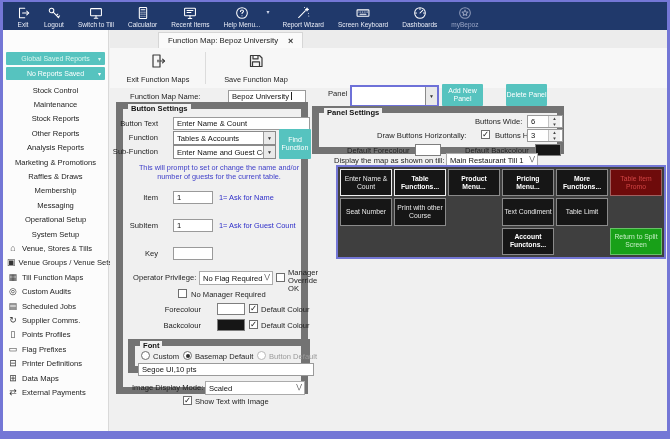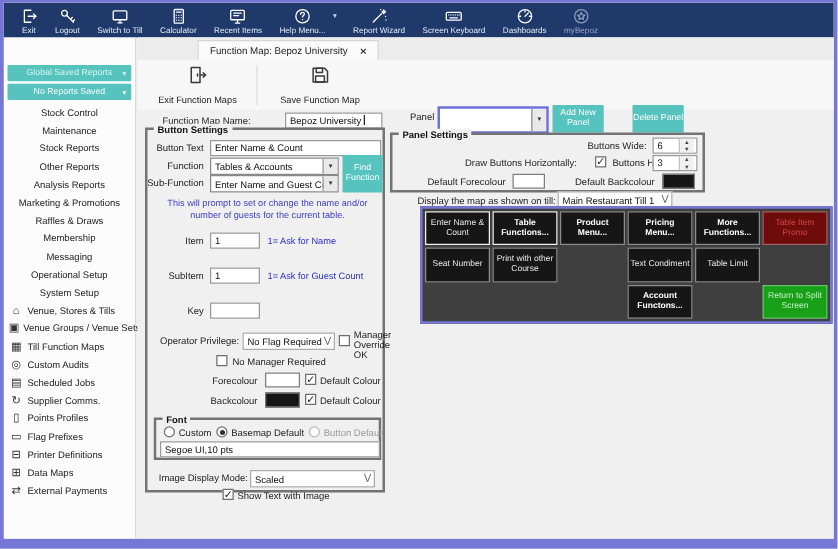--- a/index.html
+++ b/index.html
@@ -56,21 +56,21 @@
   .combo .dd { position:absolute; right:0; top:0; bottom:0; width:12px; background:#e9e9e9;
                border-left:1px solid #9a9a9a; color:#333; font-size:5px; display:flex;
                align-items:center; justify-content:center; }
   .mcombo { position:absolute; background:#fff; border:1px solid #ababab; height:14px; font-size:7.6px;
             color:#111; padding:1.5px 14px 0 3px; white-space:nowrap; overflow:hidden; }
   .mcombo .mdd { position:absolute; right:2px; top:1px; color:#555; font-size:7px; }
 
   .teal { background:#56c3bf; color:#fff; border:none; border-radius:1px; font-size:7px;
           display:flex; align-items:center; justify-content:center; text-align:center; line-height:8px; }
 
-  .gbox { position:absolute; border:2px solid #737373; }
+  .gbox { position:absolute; border:7px solid #737373; }
   .gbox .gtitle { position:absolute; top:-5px; left:5px; background:#f0f0f0; font-size:7.6px;
                   font-weight:bold; color:#111; padding:0 3px; }
 
   .cb { position:absolute; width:9px; height:9px; border:1px solid #6e6e6e; background:#fff; }
   .cb.checked::after { content:"\2713"; display:block; font-size:8.5px; line-height:8px;
                        margin:-1px 0 0 0; color:#222; }
   .rd { position:absolute; width:9px; height:9px; border:1px solid #6e6e6e; border-radius:50%; background:#fff; }
   .rd.sel::after { content:""; display:block; width:4px; height:4px; border-radius:50%; background:#2f2f2f; margin:1.5px; }
   .rd.dis { border-color:#b8b8b8; }
 

